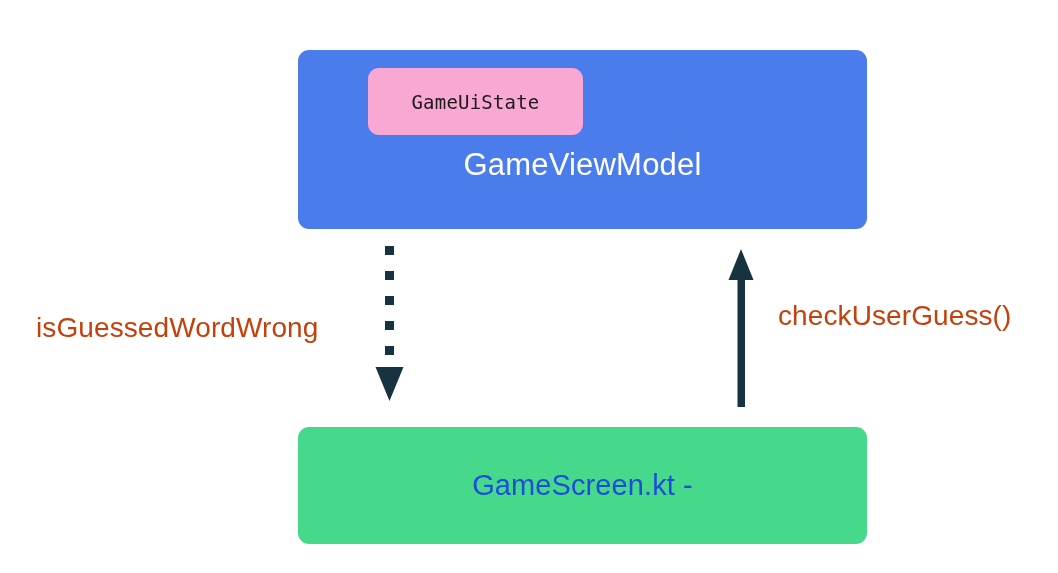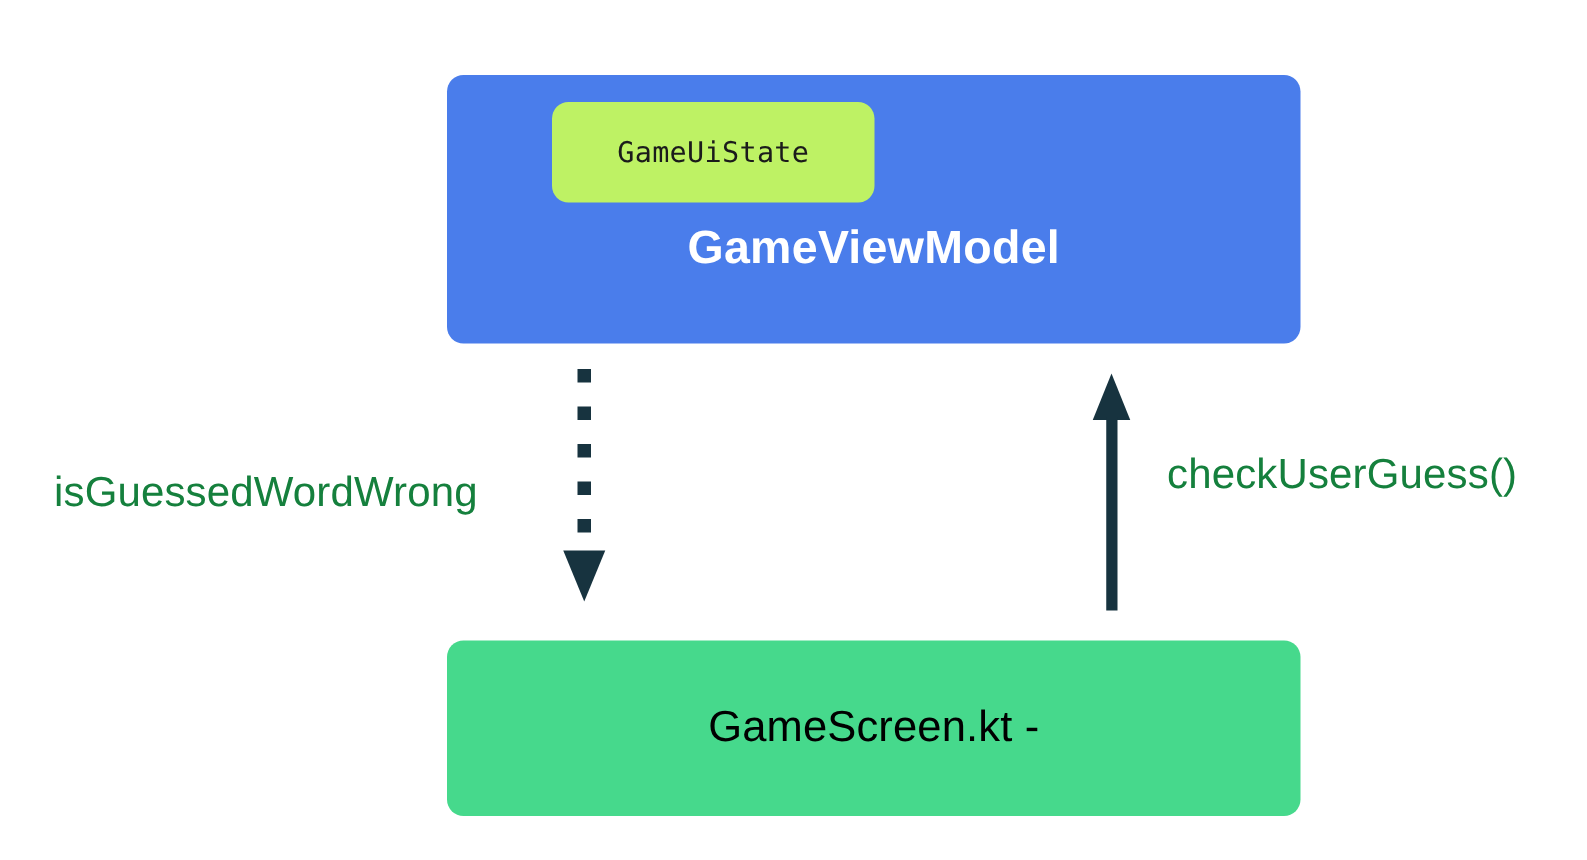--- a/index.html
+++ b/index.html
@@ -36,21 +36,21 @@
     background: #4a7deb;
     justify-content: flex-start;
   }
 
   #uistate-chip {
     position: absolute;
     left: 70px;
     top: 18px;
     width: 215px;
     height: 67px;
-    background: #bef264;
+    background: #f9a8d4;
     border-radius: 11px;
     display: flex;
     align-items: center;
     justify-content: center;
   }
   #uistate-chip .chip-label {
     font-family: "DejaVu Sans Mono", "Liberation Mono", monospace;
     font-size: 19px;
     color: #1b1b1b;
     letter-spacing: 0.2px;
@@ -58,37 +58,37 @@
   }
 
   #viewmodel-title {
     position: absolute;
     left: 0;
     right: 0;
     top: 98px;
     text-align: center;
     font-size: 31px;
     color: #ffffff;
-    font-weight: 700;
+    font-weight: 400;
     letter-spacing: 0.2px;
     line-height: 1.1;
   }
 
   #screen-box {
     left: 298px;
     top: 427px;
     width: 569px;
     height: 117px;
     background: #46d98c;
     justify-content: center;
   }
   #screen-title {
     text-align: center;
     font-size: 29px;
-    color: #000000;
+    color: #1d4ed8;
     font-weight: 400;
     line-height: 1.18;
     letter-spacing: 0.1px;
   }
   #screen-title .ln {
     display: block;
   }
 
   
   .arrow-svg {
@@ -105,21 +105,21 @@
     left: 718px;
     top: 243px;
     width: 48px;
     height: 170px;
   }
 
   
   .edge-label {
     position: absolute;
     font-size: 28px;
-    color: #15803d;
+    color: #c2410c;
     white-space: nowrap;
     letter-spacing: 0.1px;
   }
   #label-left {
     left: 36px;
     top: 312px;
   }
   #label-right {
     left: 778px;
     top: 300px;

